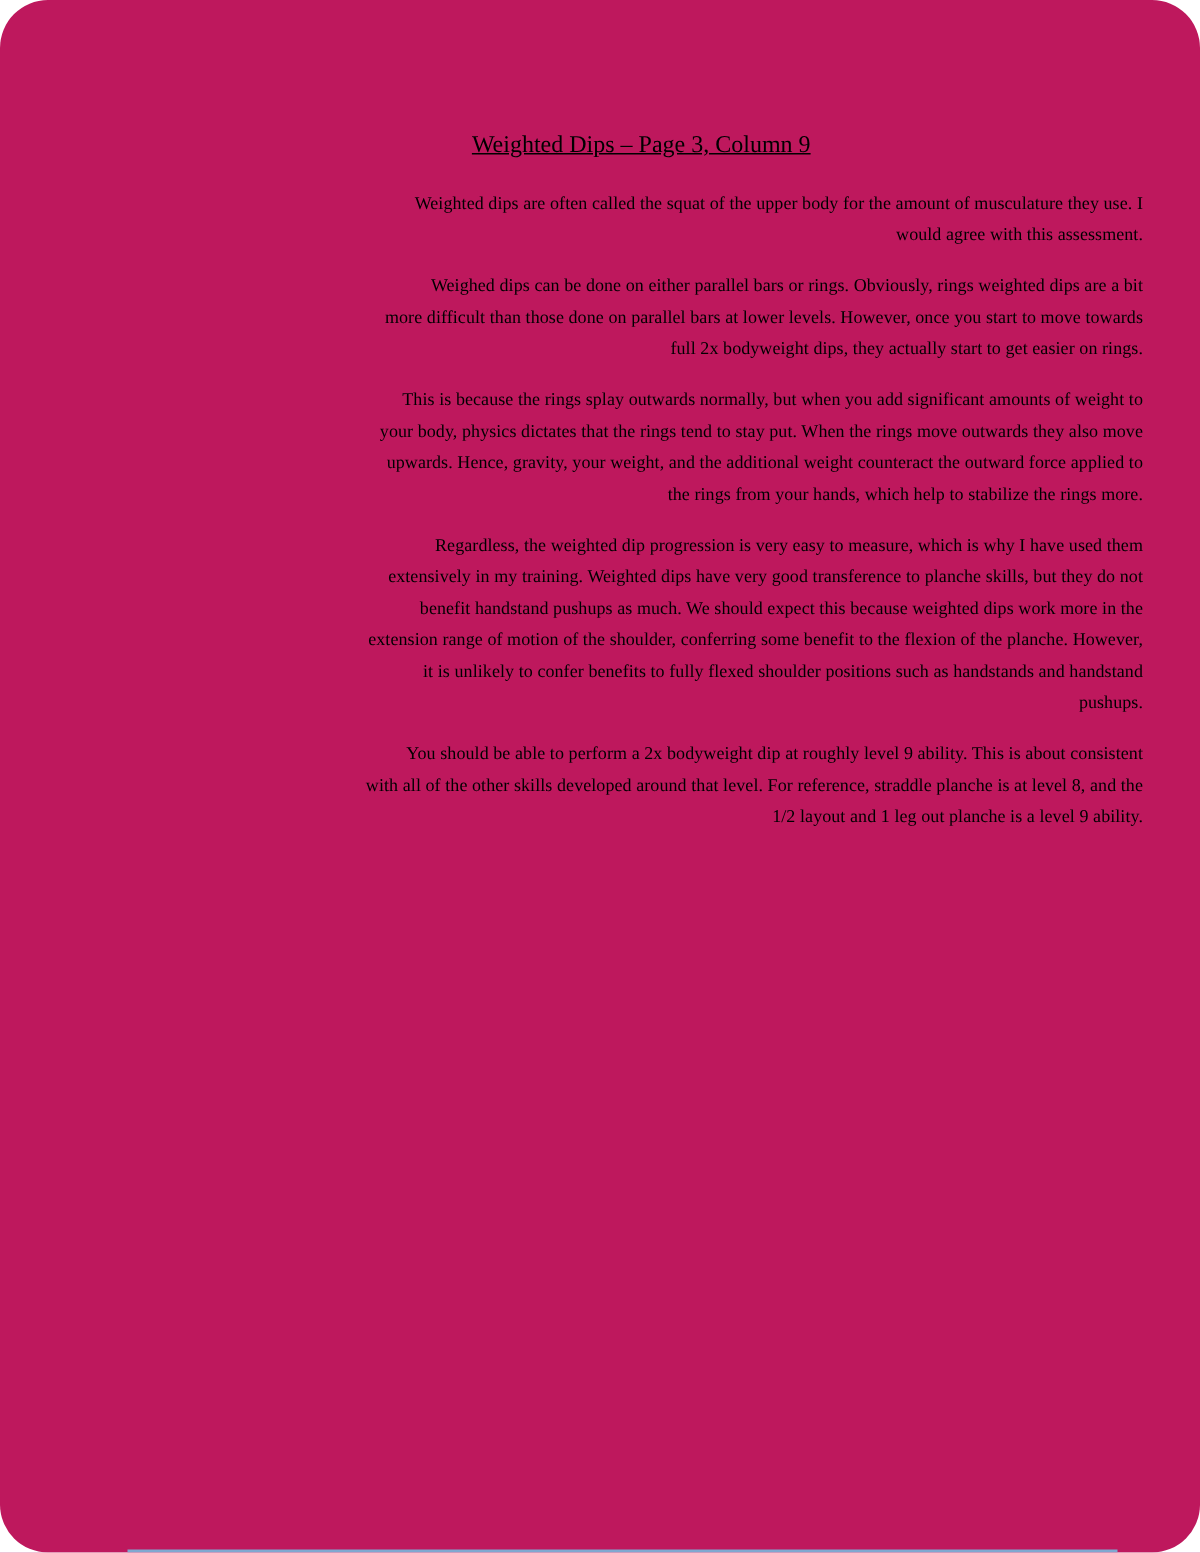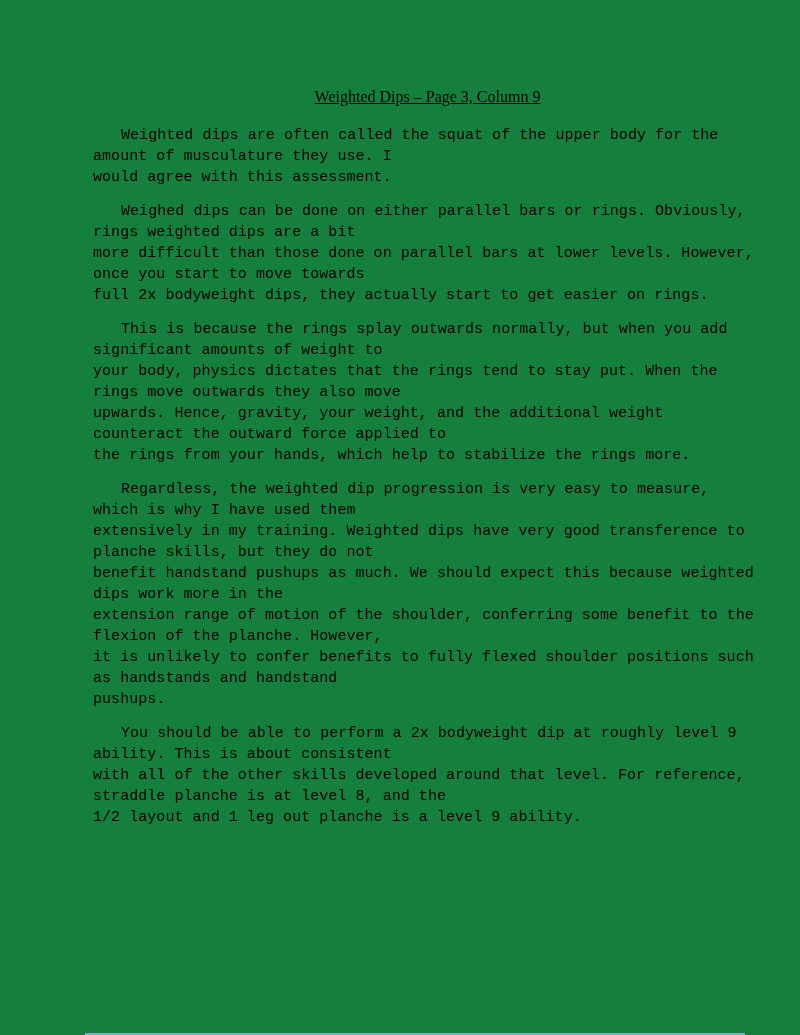--- a/index.html
+++ b/index.html
@@ -20,40 +20,39 @@
   }
   .doc-title {
     font-size: 16px;
     font-weight: normal;
     line-height: 21px;
     text-align: center;
     text-decoration: underline;
     margin-bottom: 18px;
   }
   .doc-body p {
-    font-size: 15px;
+    font-size: 12px;
     line-height: 21px;
     text-indent: 28px;
     margin: 0 0 13px 0;
-    text-align: left;
+    text-align: right;
     letter-spacing: 0.05px;
-    font-family: Liberation Mono, monospace;
   }
   .bottom-line {
     position: absolute;
     left: 85px;
     bottom: 0;
     width: 660px;
     height: 2px;
   }
 </style>
 </head>
 <body>
 
-<div class="page" style="background: #15803d; color: rgb(0, 0, 0);">
+<div class="page" style="background: #be185d; color: rgb(0, 0, 0); border-radius: 32px;">
   <h1 class="doc-title">Weighted Dips – Page 3, Column 9</h1>
 
   <div class="doc-body" id="doc-body">
       <p>Weighted dips are often called the squat of the upper body for the amount of musculature they use. I<br>would agree with this assessment.</p>
       <p>Weighed dips can be done on either parallel bars or rings. Obviously, rings weighted dips are a bit<br>more difficult than those done on parallel bars at lower levels. However, once you start to move towards<br>full 2x bodyweight dips, they actually start to get easier on rings.</p>
       <p>This is because the rings splay outwards normally, but when you add significant amounts of weight to<br>your body, physics dictates that the rings tend to stay put. When the rings move outwards they also move<br>upwards. Hence, gravity, your weight, and the additional weight counteract the outward force applied to<br>the rings from your hands, which help to stabilize the rings more.</p>
       <p>Regardless, the weighted dip progression is very easy to measure, which is why I have used them<br>extensively in my training. Weighted dips have very good transference to planche skills, but they do not<br>benefit handstand pushups as much. We should expect this because weighted dips work more in the<br>extension range of motion of the shoulder, conferring some benefit to the flexion of the planche. However,<br>it is unlikely to confer benefits to fully flexed shoulder positions such as handstands and handstand<br>pushups.</p>
       <p>You should be able to perform a 2x bodyweight dip at roughly level 9 ability. This is about consistent<br>with all of the other skills developed around that level. For reference, straddle planche is at level 8, and the<br>1/2 layout and 1 leg out planche is a level 9 ability.</p>
     </div>
 

